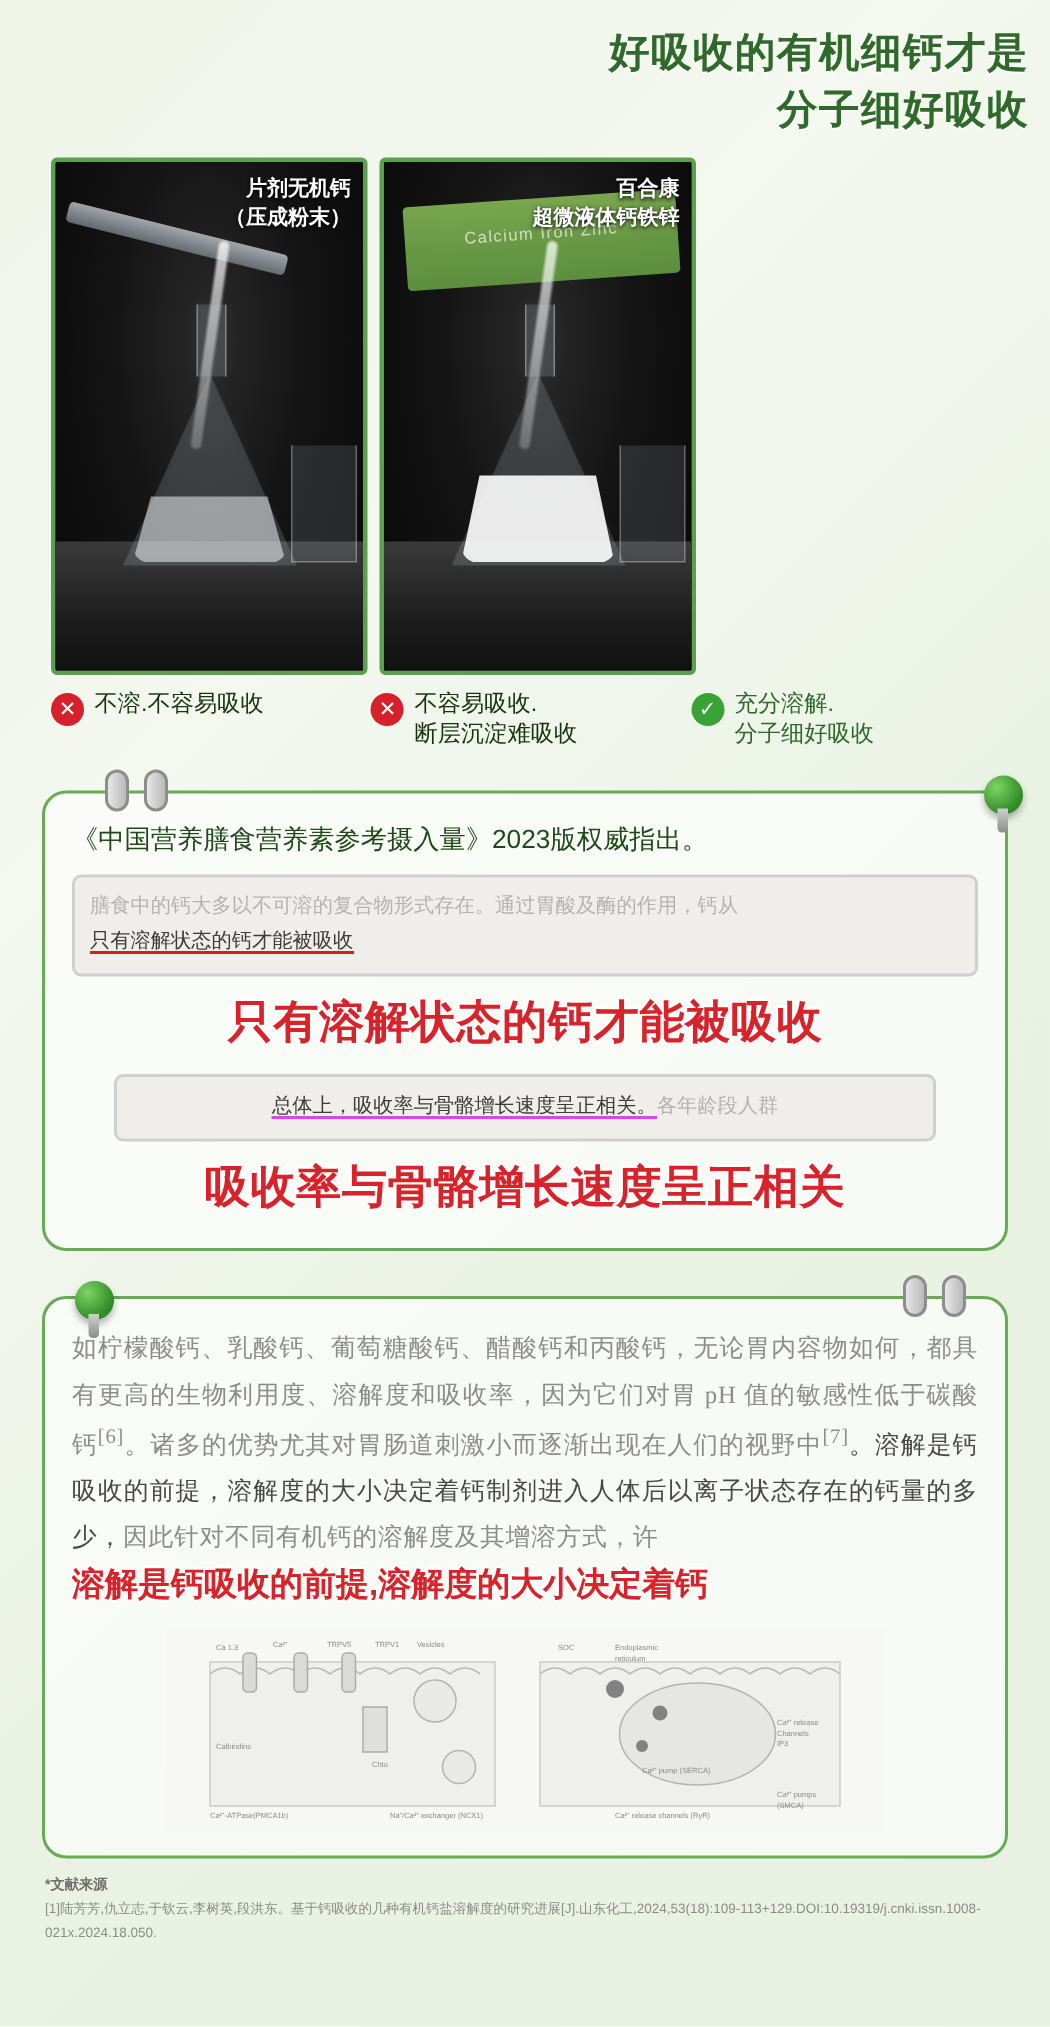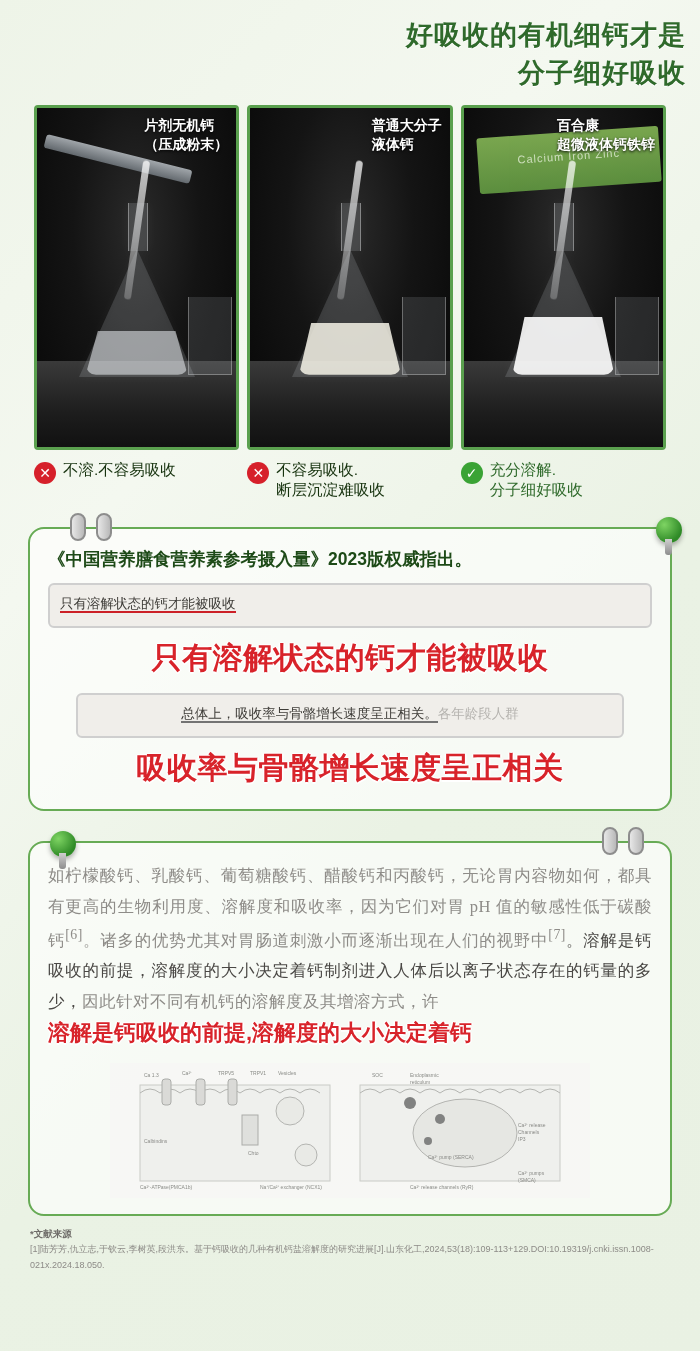--- a/index.html
+++ b/index.html
@@ -27,21 +27,21 @@
     display: flex; gap: 8px; margin-top: 12px;
     padding: 0 20px;
   }
   .photo-card {
     position: relative; width: 211px; height: 345px;
     border: 3px solid #5aa04e; border-radius: 4px;
     background: #0c0c0c; overflow: hidden;
   }
   .photo-label {
     position: absolute; right: 8px; top: 8px;
-    color: #fff; font-size: 14px; font-weight: bold; text-align: left;
+    color: #fff; font-size: 14px; font-weight: bold; text-align: right;
     line-height: 1.35; z-index: 5; text-shadow: 0 1px 3px #000;
   }
   
   .scene { position: absolute; inset: 0; background:
      radial-gradient(ellipse at 50% 35%, #2a2a2a 0%, #141414 45%, #070707 100%); }
   .bench {
     position: absolute; left: 0; right: 0; bottom: 0; height: 86px;
     background: linear-gradient(#3a3a3a, #1d1d1d 60%, #111);
   }
   .flask {
@@ -129,32 +129,32 @@
   .pin.left { left: 20px; top: -12px; }
   .clips { position: absolute; display: flex; gap: 10px; }
   .clip {
     width: 16px; height: 28px; border: 2px solid #8d8d8d; border-radius: 8px;
     background: linear-gradient(90deg,#e7e7e7,#b9b9b9);
   }
   .clips.p1 { left: 40px; top: -16px; }
   .clips.p2 { right: 26px; top: -16px; }
 
   .panel-title {
-    font-size: 17.5px; font-weight: bold; color: #1d4a17; line-height: 1.4;
+    font-size: 17.5px; font-weight: normal; color: #1d4a17; line-height: 1.4;
     margin-bottom: 12px;
   }
   .quote-box {
     border: 2px solid #cfcfcf; border-radius: 6px;
     background: #f0eeea; padding: 8px 10px 10px;
     color: #6b6b6b; font-size: 13.5px; line-height: 1.7;
     font-family: "Liberation Serif", serif;
     position: relative; overflow: hidden;
   }
   .quote-strong { color: #3e3c38; border-bottom: 2px solid #cc2027; display: inline; }
-  .redline { color: #3e3c38; border-bottom: 2px solid #737373; }
+  .redline { color: #3e3c38; border-bottom: 2px solid #d946ef; }
   .big-red {
     font-size: 30px; font-weight: bold; color: #d8232a;
     text-align: center; letter-spacing: 0.5px;
     text-shadow: 1.5px 0 0 #fff, -1.5px 0 0 #fff, 0 1.5px 0 #fff, 0 -1.5px 0 #fff;
     margin: 10px 0 4px;
   }
   .quote-box.narrow { margin: 14px 28px 0; text-align: center; }
 
   
   .body-text {
@@ -200,33 +200,20 @@
         <div class="beaker"></div>
         <div class="flask"></div>
         <div class="liquid liq-1"></div>
       </div>
       <div class="photo-label">
         <span>片剂无机钙</span><br>
         <span>（压成粉末）</span>
       </div>
     </div>
 
-    <div class="photo-card">
-      <div class="scene">
-        <div class="pour"></div>
-        <div class="bench"></div>
-        <div class="beaker"></div>
-        <div class="flask"></div>
-        <div class="liquid liq-2"></div>
-      </div>
-      <div class="photo-label">
-        <span>普通大分子</span><br>
-        <span>液体钙</span>
-      </div>
-    </div>
 
     <div class="photo-card">
       <div class="scene">
         <div class="pack">
           <span>Calcium Iron Zinc</span>
         </div>
         <div class="pour"></div>
         <div class="bench"></div>
         <div class="beaker"></div>
         <div class="flask"></div>
@@ -265,20 +252,21 @@
   <div class="panel">
     <div class="clips p1">
       <div class="clip"></div>
       <div class="clip"></div>
     </div>
     <div class="pin right"></div>
 
     <div class="panel-title">《中国营养膳食营养素参考摄入量》2023版权威指出。</div>
 
     <div class="quote-box">
+      <div class="faded" style="color:#b5b3af;">膳食中的钙大多以不可溶的复合物形式存在。通过胃酸及酶的作用，钙从</div>
       <span class="quote-strong">只有溶解状态的钙才能被吸收</span>
     </div>
 
     <div class="big-red">只有溶解状态的钙才能被吸收</div>
 
     <div class="quote-box narrow">
       <span class="redline">总体上，吸收率与骨骼增长速度呈正相关。</span><span style="color:#b5b3af;">各年龄段人群</span>
     </div>
 
     <div class="big-red">吸收率与骨骼增长速度呈正相关</div>

